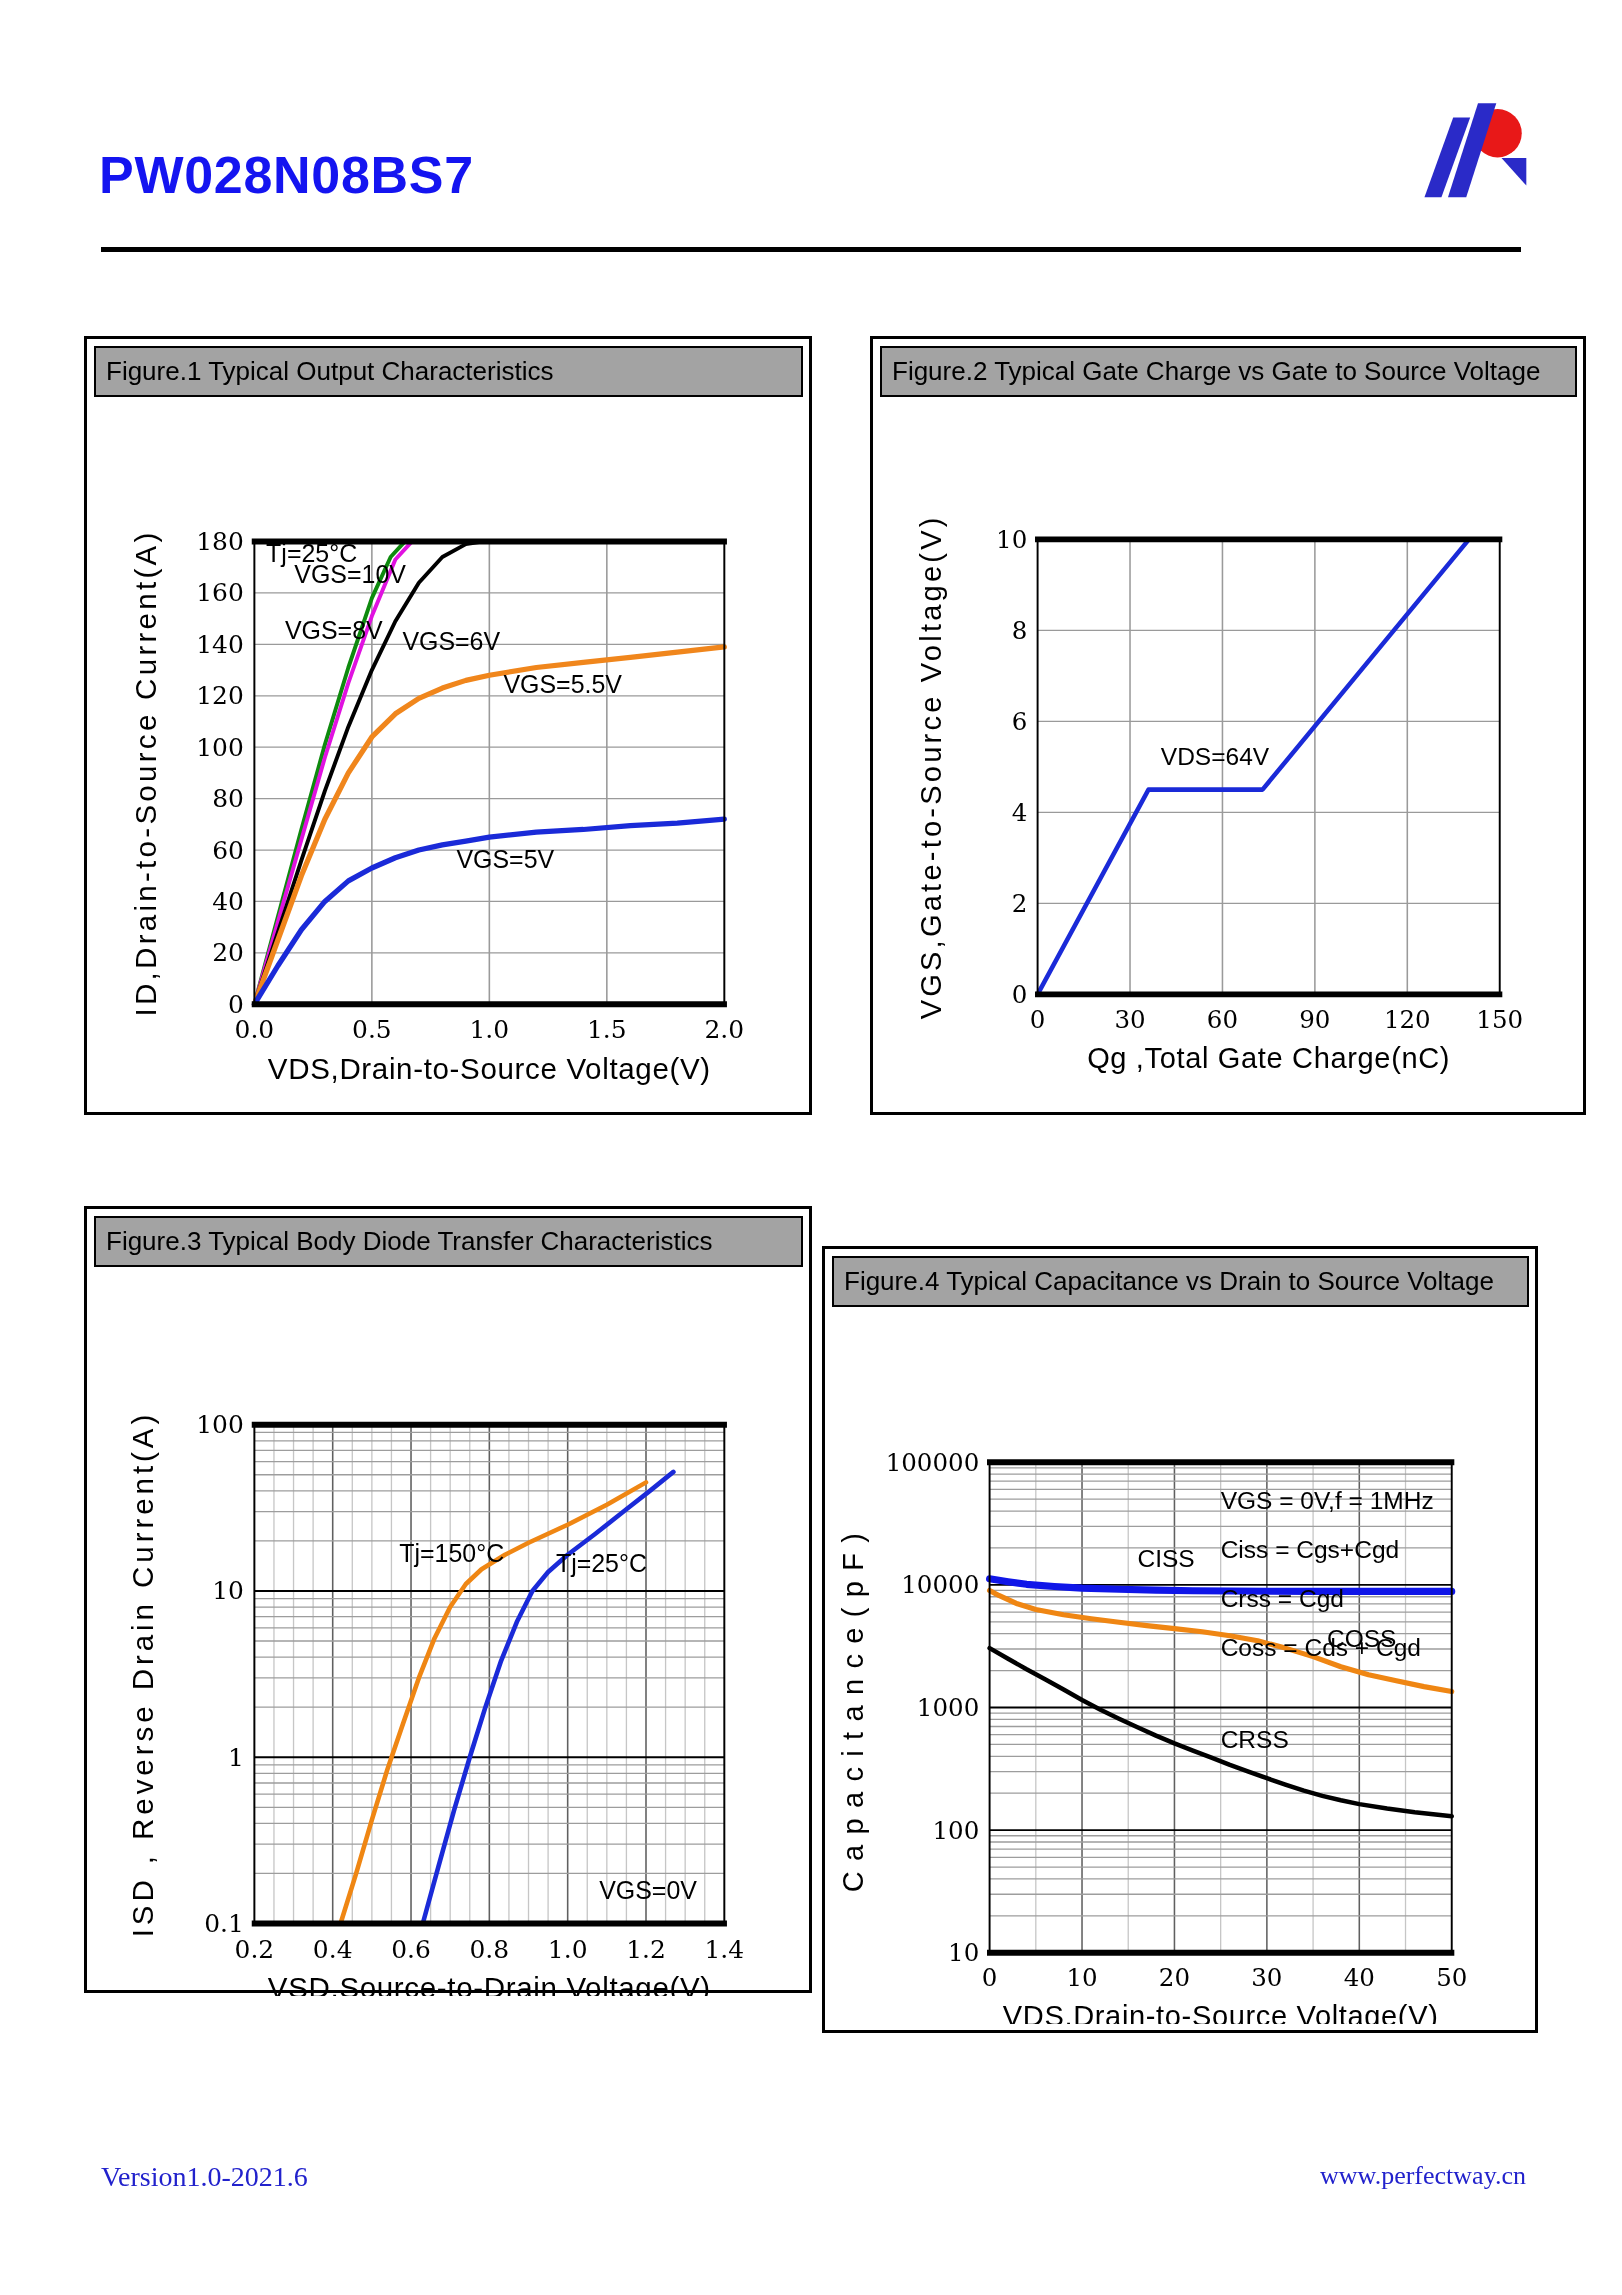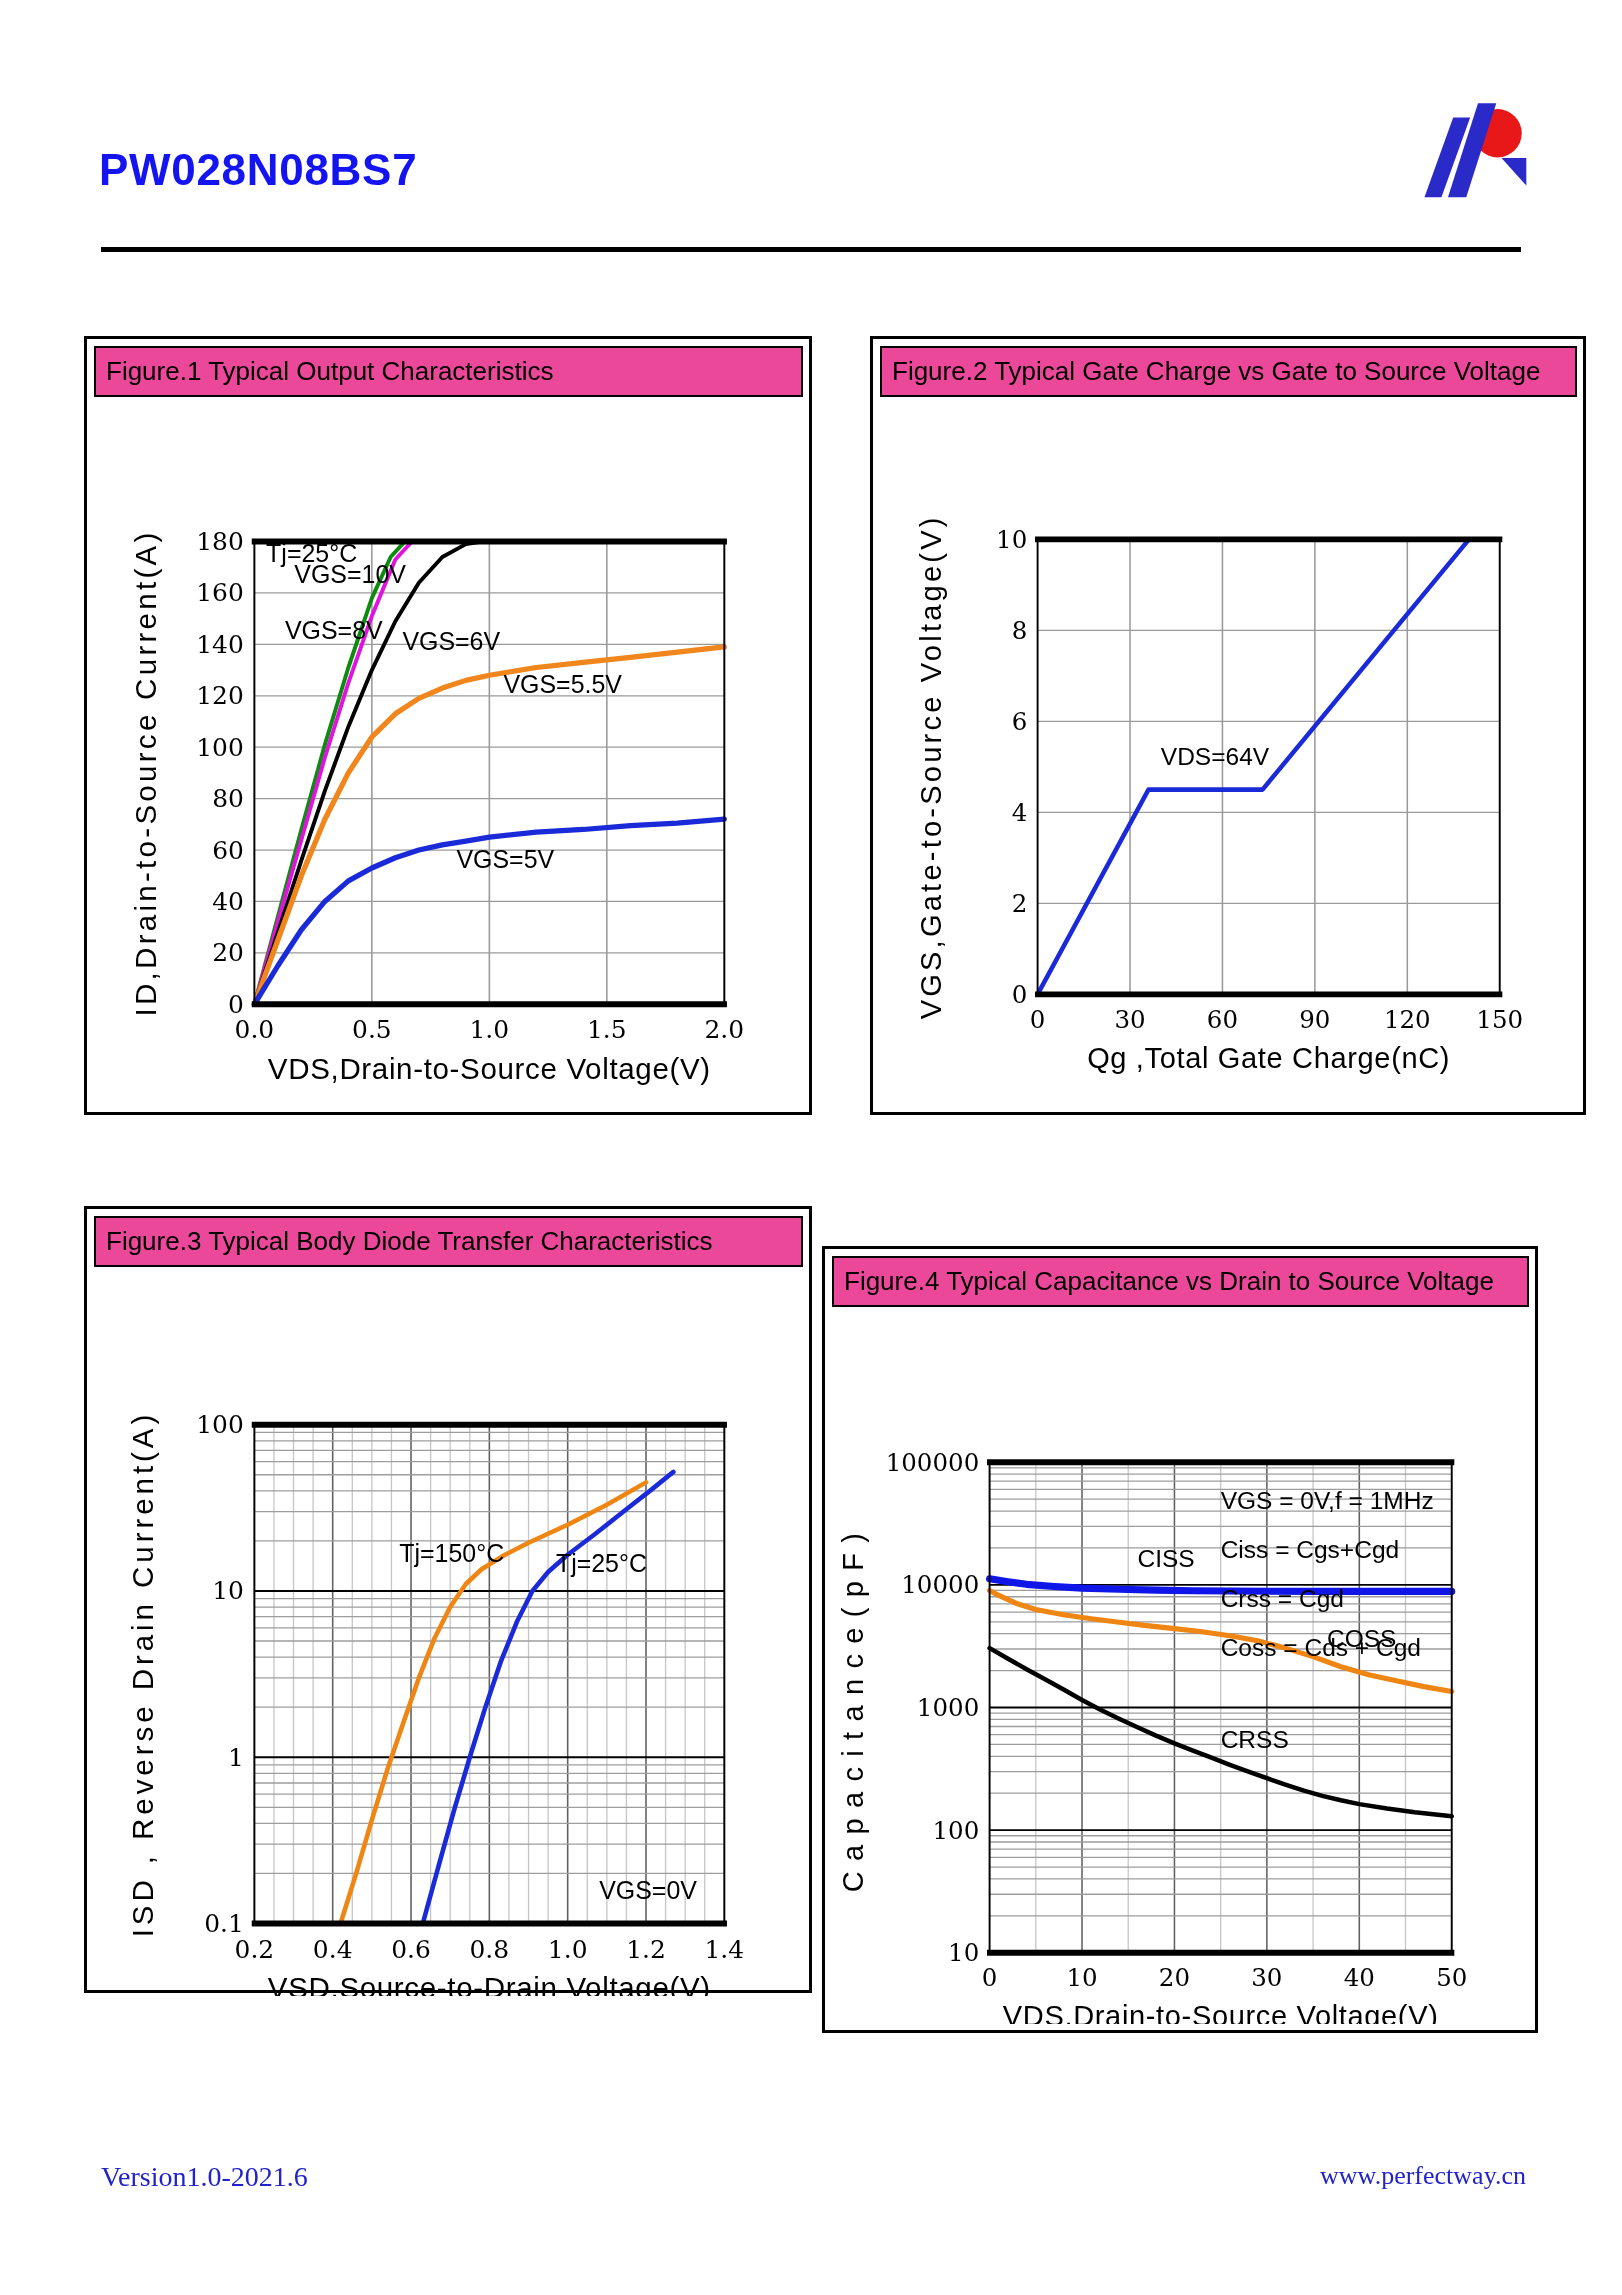--- a/index.html
+++ b/index.html
@@ -1,28 +1,28 @@
 <!DOCTYPE html>
 <html style="font-size:10.5px"><head>
 <meta charset="utf-8">
 <style>
   html,body{margin:0;padding:0;background:#888;}
   #page{position:relative;width:1623px;height:2295px;background:#ffffff;font-family:"Liberation Sans",sans-serif;overflow:hidden;}
   .abs{position:absolute;}
-  #part-number{left:99px;top:145px;font-size:44px;font-weight:bold;letter-spacing:0.7px;text-align:center;}
+  #part-number{left:99px;top:145px;font-size:52px;font-weight:bold;letter-spacing:0.7px;text-align:center;}
   #header-rule{left:101px;top:247px;width:1420px;height:4.6px;background:#000;}
   #section-title{left:99px;top:270px;font-size:30px;font-weight:bold;color:#111;}
   #logo{left:1406px;top:98px;width:144px;height:111px;}
   .panel{position:absolute;border:3.9px solid #000;background:#fff;}
   .panel-c1r1{left:84px;top:336px;width:722px;height:773px;}
   .panel-c2r1{left:822px;top:336px;width:710px;height:773px;margin-left:48px;}
   .panel-c1r2{left:84px;top:1206px;width:722px;height:781px;}
   .panel-c2r2{left:822px;top:1206px;width:710px;height:781px;margin-top:40px;}
   .title-box{position:absolute;left:6.5px;right:6.5px;top:6.5px;height:47px;border:2.6px solid #000;
-    display:flex;align-items:center;padding-left:10.5px;font-size:26px;color:#000;background:#ec4899;}
+    display:flex;align-items:center;padding-left:10.5px;font-size:26px;color:#000;background:#a3a3a3;}
   .chart-svg{position:absolute;left:0px;top:68px;width:100%;}
   #footer-version{left:101px;top:2161px;font-size:28px;font-family:"Liberation Serif",serif;}
   #footer-site{right:97px;top:2161px;font-size:26px;font-family:"Liberation Serif",serif;}
 </style>
 </head>
 <body>
 
 <div id="page">
 
   <div class="abs" id="part-number" style="color: rgb(20, 20, 240);">PW028N08BS7</div>

